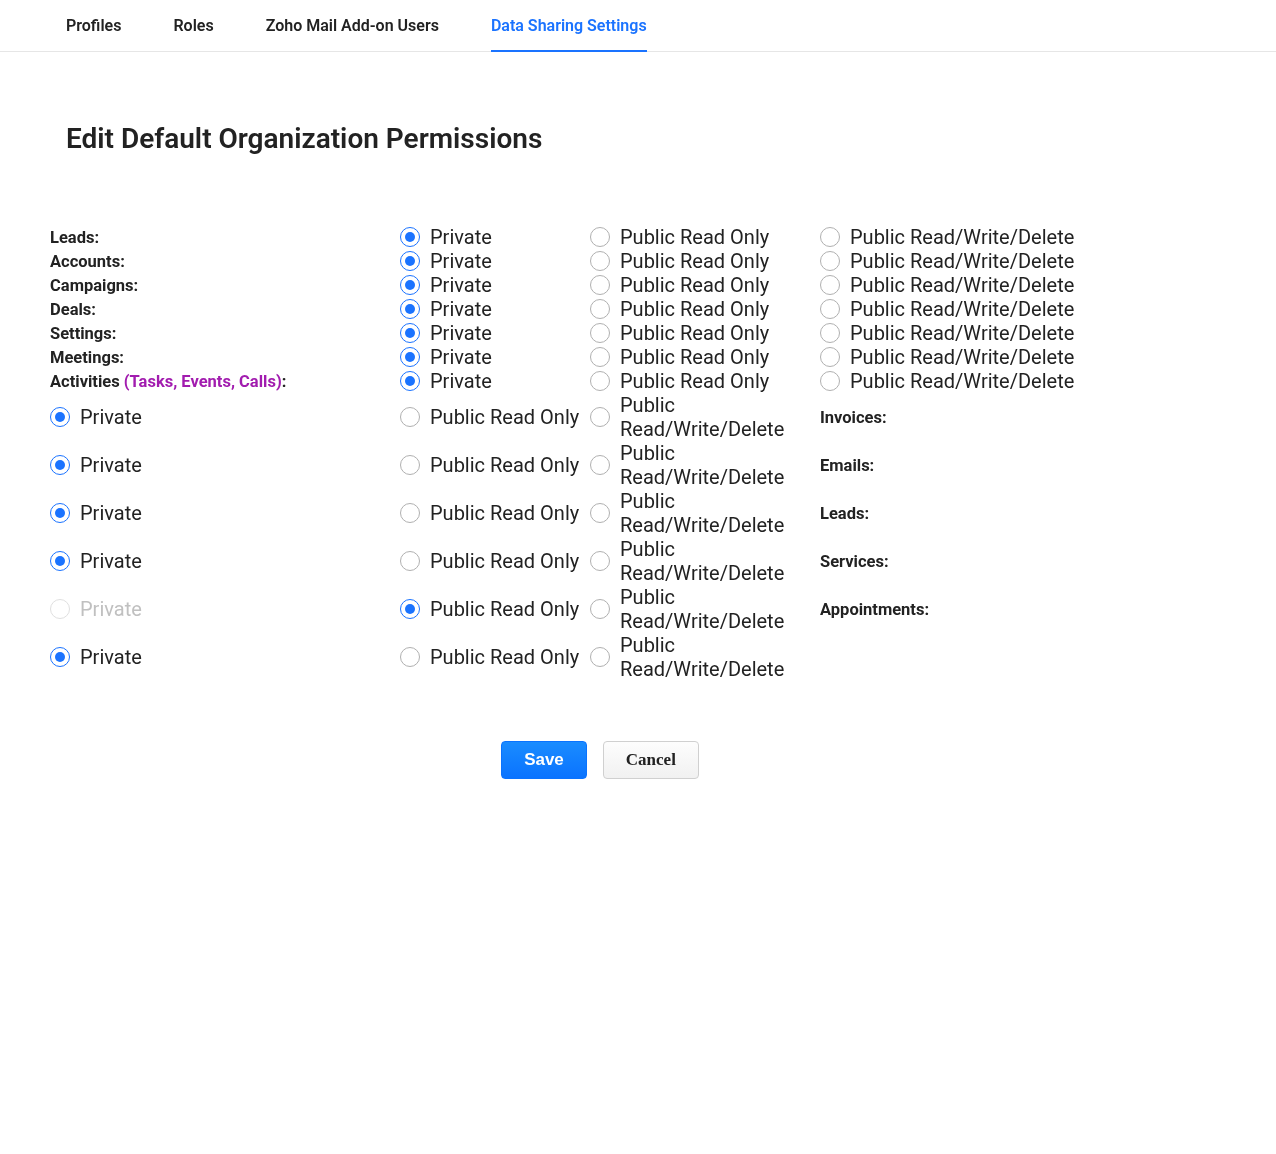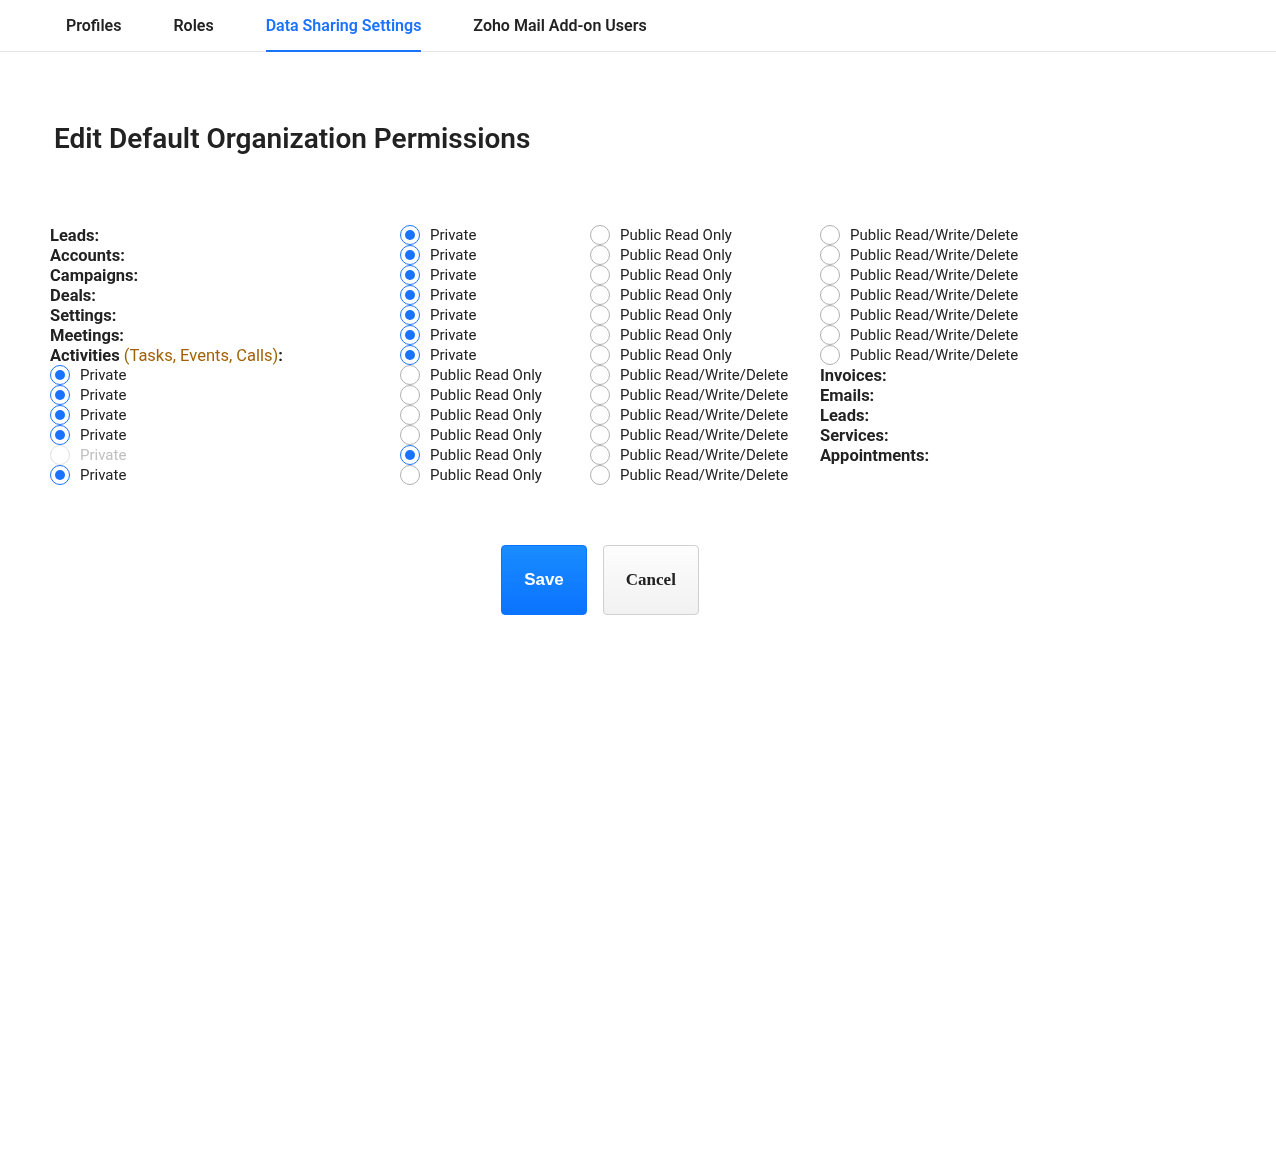--- a/index.html
+++ b/index.html
@@ -35,35 +35,35 @@
     background: #1a73ff;
   }
   .content {
     padding: 40px 50px 40px 50px;
     max-width: 1200px;
   }
   .page-title {
     font-size: 28px;
     font-weight: 600;
     color: #222;
-    margin: 30px 0 70px 4px;
+    margin: 30px 0 70px 16px;
   }
   .perm-grid {
     display: grid;
     grid-template-columns: 350px 190px 230px auto;
     align-items: center;
   }
   .perm-label {
     font-size: 16.5px;
     font-weight: 700;
     color: #222;
   }
   .perm-label .muted {
-    color: #a16207;
-    font-weight: 400;
+    color: #a21caf;
+    font-weight: 700;
   }
   .radio-option {
     display: flex;
     align-items: center;
     gap: 10px;
     cursor: pointer;
   }
   .radio {
     width: 20px;
     height: 20px;
@@ -82,34 +82,34 @@
     top: 50%; left: 50%;
     width: 10px; height: 10px;
     background: #1a73ff;
     border-radius: 50%;
     transform: translate(-50%, -50%);
   }
   .radio.disabled {
     border-color: #e0e0e0;
   }
   .option-text {
-    font-size: 15px;
+    font-size: 20px;
     color: #222;
   }
   .option-text.disabled {
     color: #c0c0c0;
   }
   .actions {
     display: flex;
     justify-content: center;
     gap: 16px;
     margin-top: 60px;
   }
   .btn {
-    padding: 24px 22px;
+    padding: 8px 22px;
     font-size: 17px;
     font-weight: 600;
     border-radius: 4px;
     cursor: pointer;
     border: 1px solid transparent;
   }
   .btn-primary {
     background: linear-gradient(#1a8cff, #0a73ff);
     color: #fff;
     border-color: #0a73ff;
@@ -120,22 +120,22 @@
     border: 1px solid #d0d0d0;
     font-family: Liberation Serif, serif;
   }
 </style>
 </head>
 <body>
 
 <div class="tabs" id="tab-bar">
     <div class="tab">Profiles</div>
     <div class="tab">Roles</div>
+    <div class="tab">Zoho Mail Add-on Users</div>
     <div class="tab active">Data Sharing Settings</div>
-    <div class="tab">Zoho Mail Add-on Users</div>
   </div>
 
 <div class="content">
   <div class="page-title">Edit Default Organization Permissions</div>
 
   <div class="perm-grid" id="perm-grid">
       <div class="perm-label"><span>Leads:</span></div>
       <div class="radio-option">
         <span class="radio selected"></span>
         <span class="option-text">Private</span>

